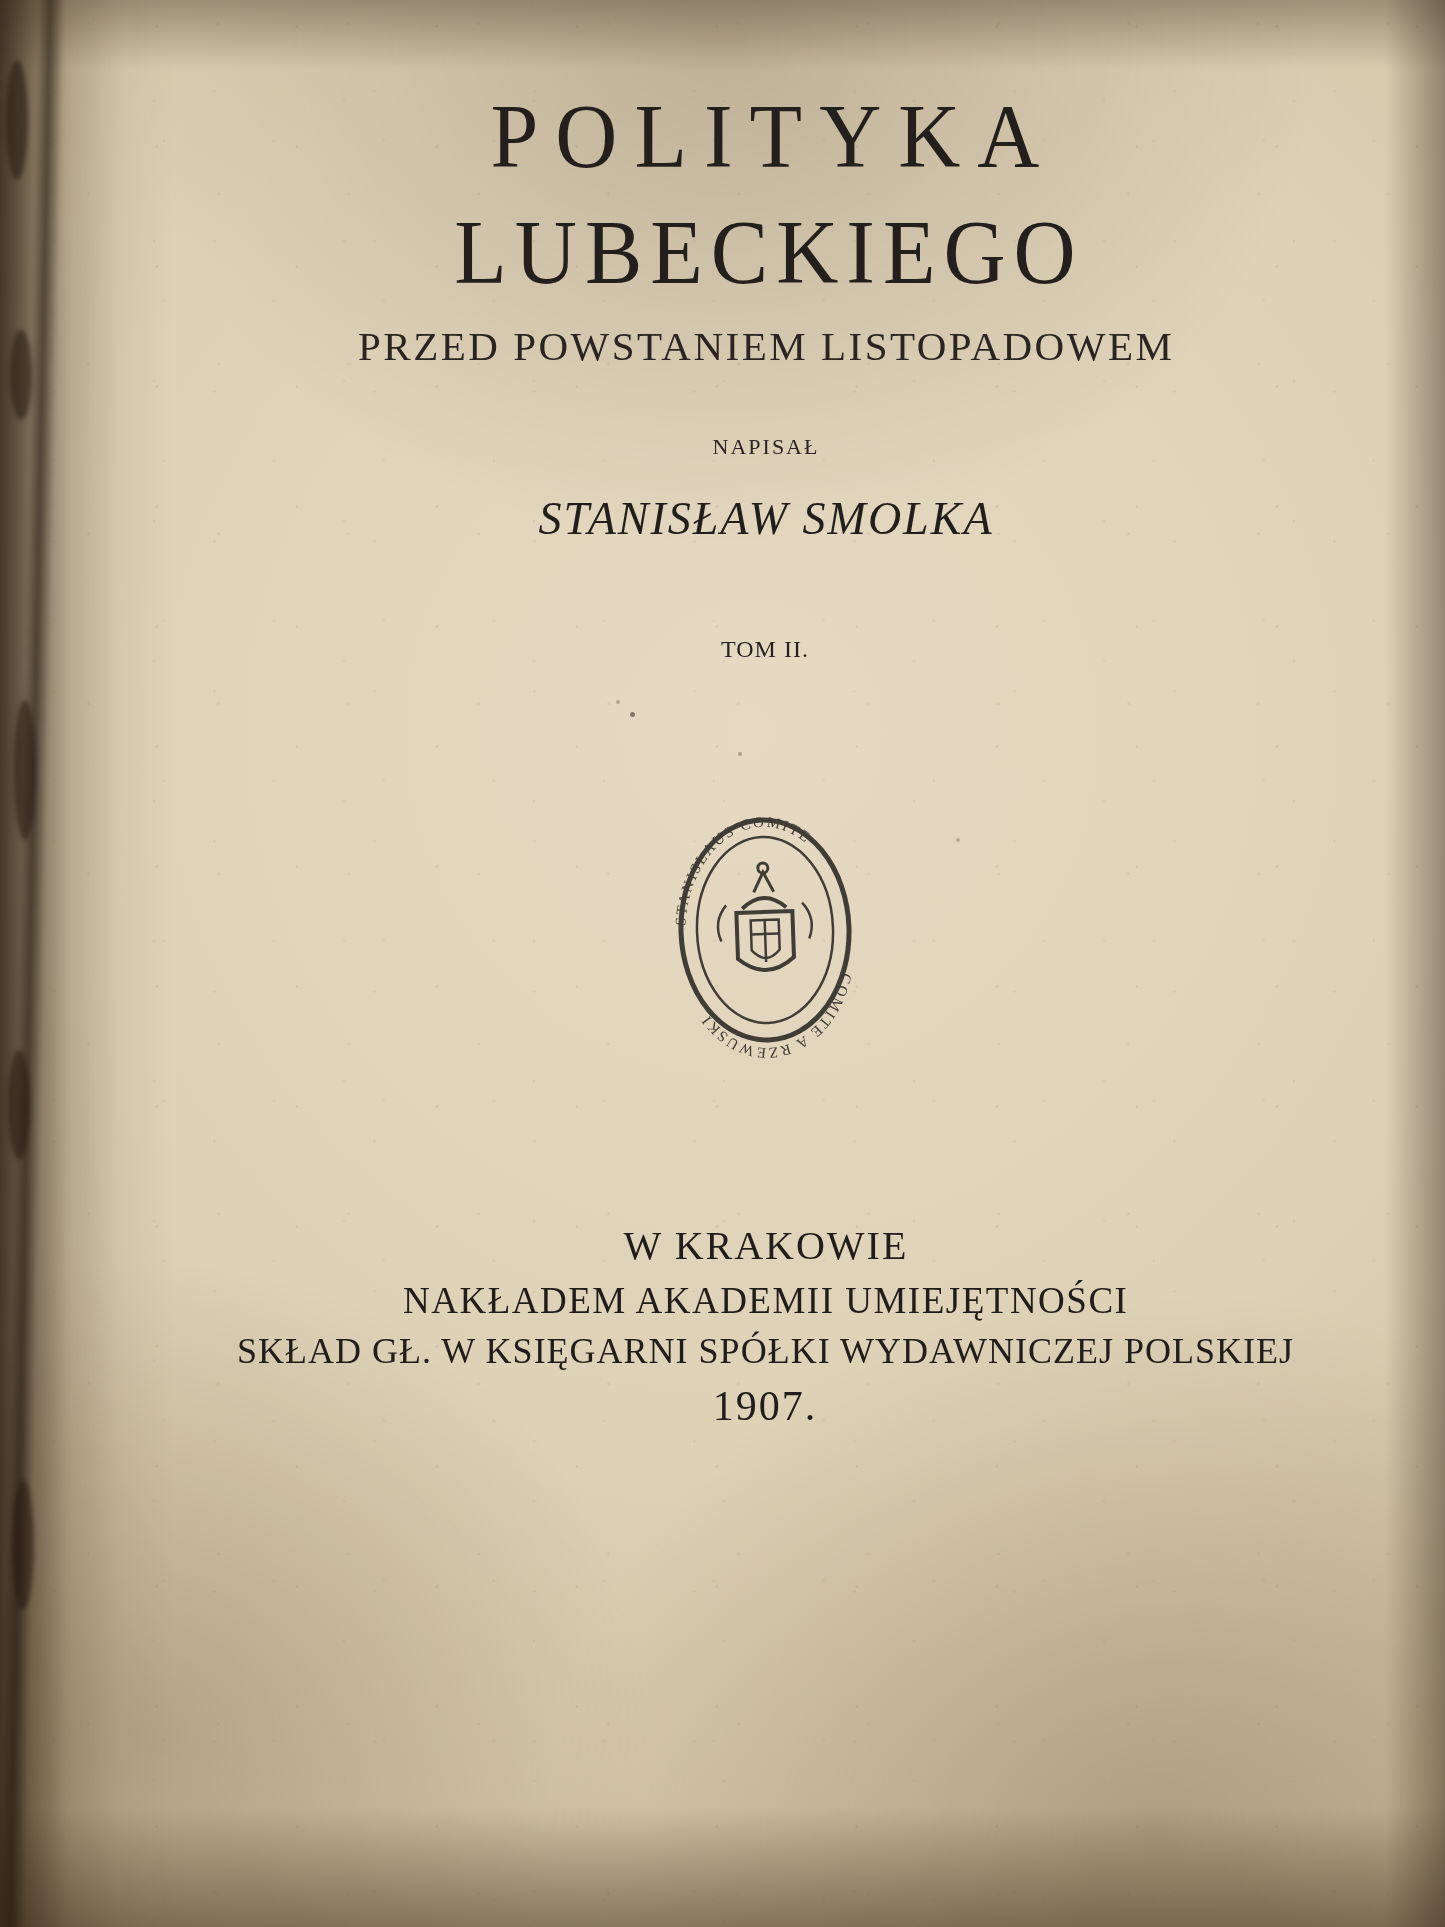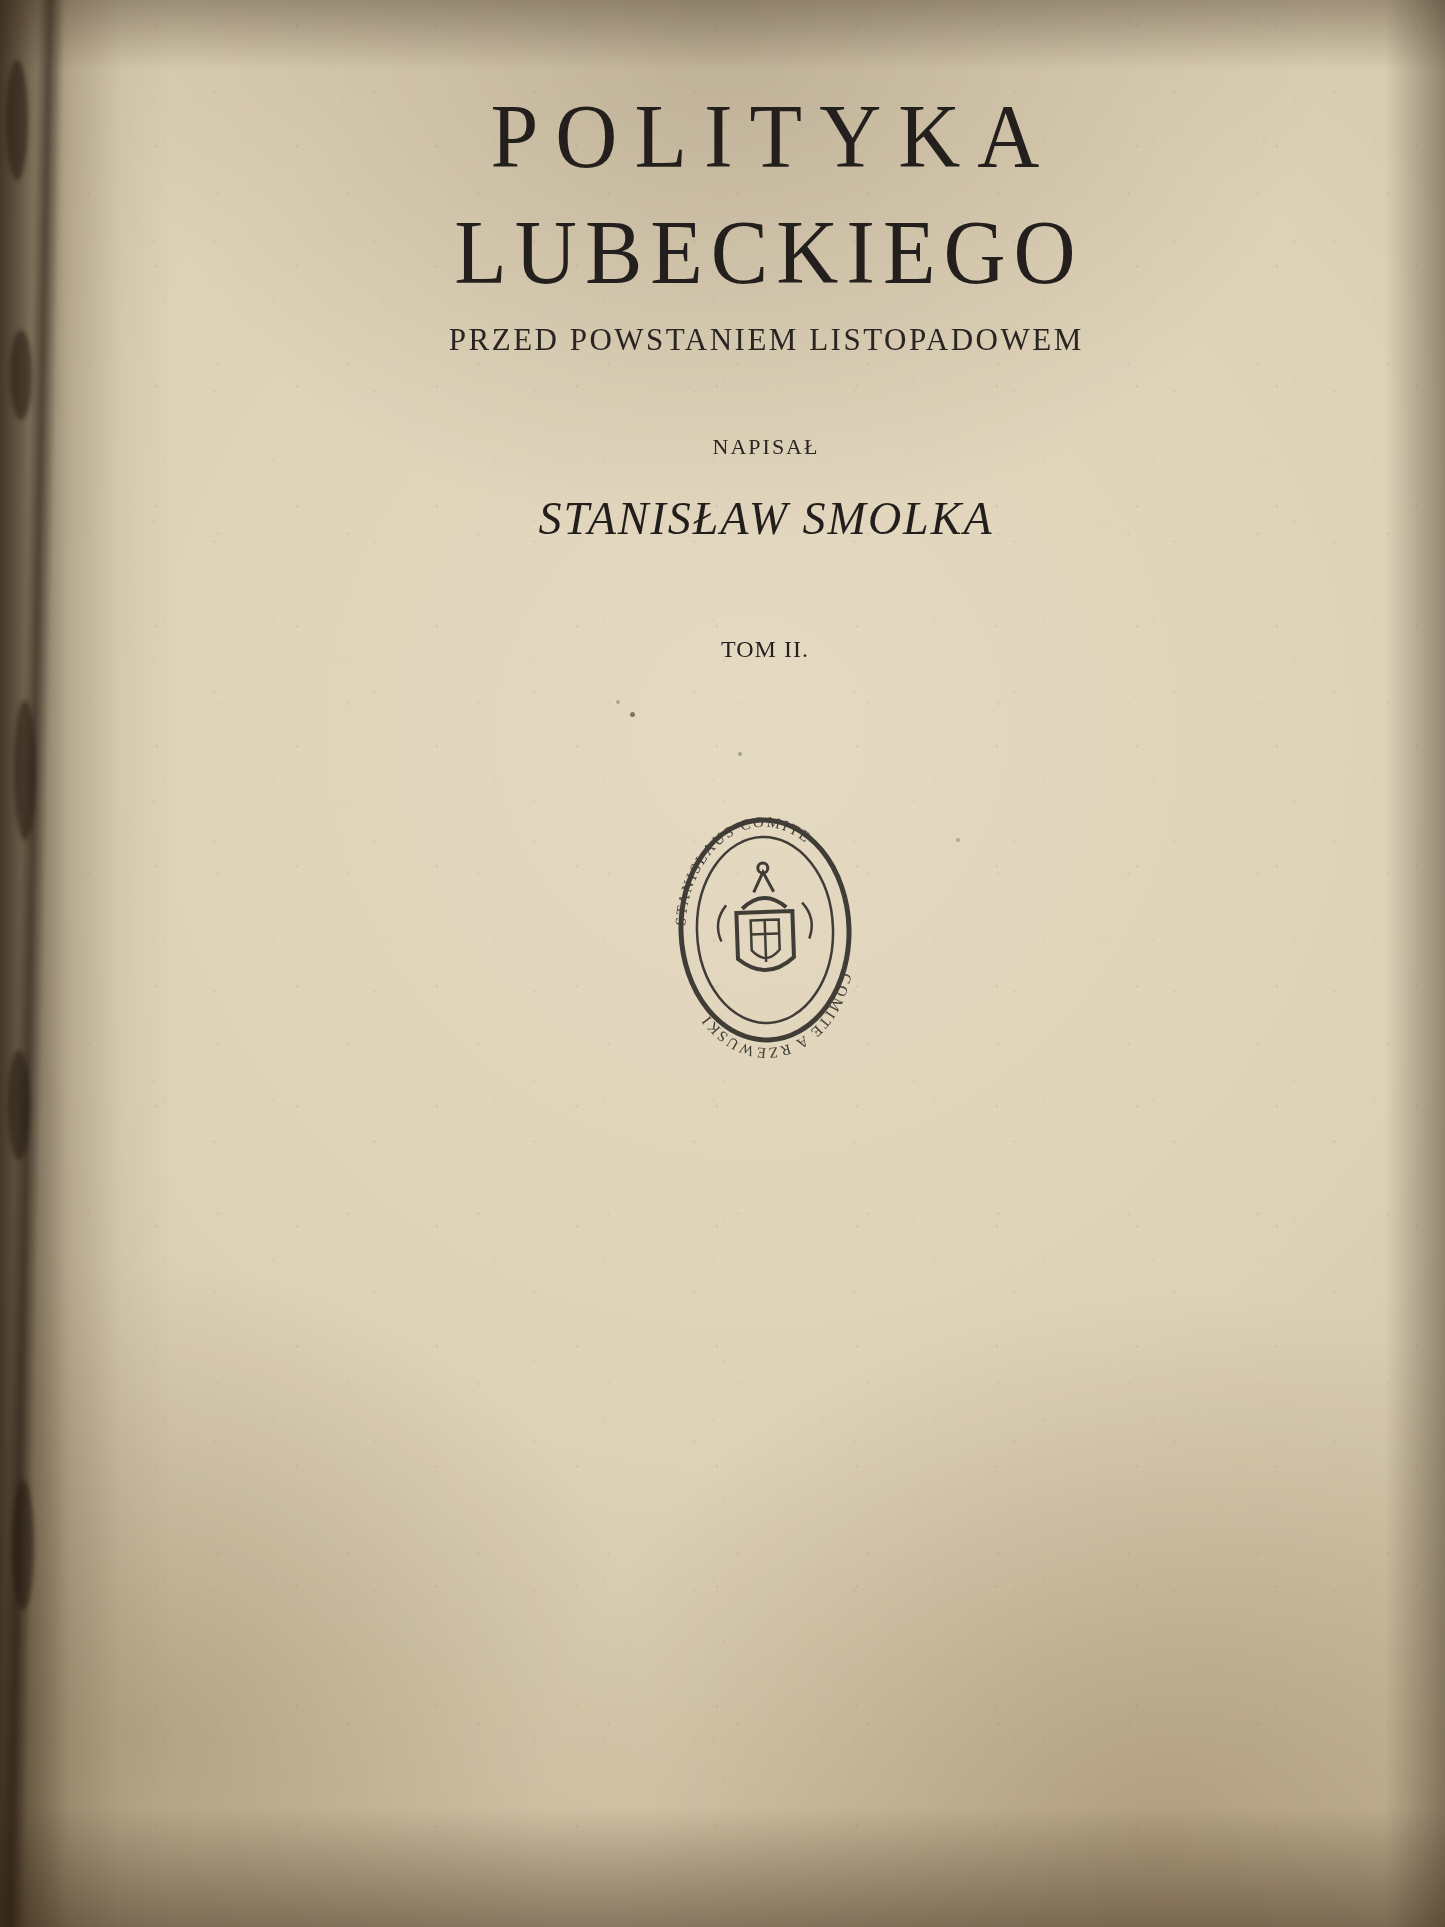--- a/index.html
+++ b/index.html
@@ -129,21 +129,21 @@
     letter-spacing: 8px;
     text-indent: 8px;
     font-weight: 400;
     color: #231f1d;
     transform: scaleY(1.06);
   }
   .subtitle {
     position: absolute;
     top: 322px;
     width: 100%;
-    font-size: 31px;
+    font-size: 41px;
     letter-spacing: 2.5px;
     text-indent: 2.5px;
     color: #2a2522;
   }
   .byline-label {
     position: absolute;
     top: 434px;
     width: 100%;
     font-size: 22px;
     letter-spacing: 2px;
@@ -273,20 +273,26 @@
 
         <path d="M88,108 Q110,88 132,108" fill="none" stroke="#2a2724" stroke-width="4"></path>
         <path d="M100,92 L110,72 L120,92" fill="none" stroke="#2a2724" stroke-width="3"></path>
         <circle cx="110" cy="68" r="5" fill="none" stroke="#2a2724" stroke-width="3"></circle>
 
         <path d="M72,104 Q58,120 66,140" fill="none" stroke="#2a2724" stroke-width="2.5"></path>
         <path d="M148,104 Q162,120 154,140" fill="none" stroke="#2a2724" stroke-width="2.5"></path>
       </svg>
     </div>
 
+    <div class="imprint">
+      <div class="city">W KRAKOWIE</div>
+      <div class="pub">NAKŁADEM AKADEMII UMIEJĘTNOŚCI</div>
+      <div class="dist">SKŁAD GŁ. W KSIĘGARNI SPÓŁKI WYDAWNICZEJ POLSKIEJ</div>
+      <div class="year">1907.</div>
+    </div>
 
   </div>
 
   <div class="mark" style="left:630px;top:712px;width:5px;height:5px;"></div>
   <div class="mark" style="left:738px;top:752px;width:4px;height:4px;opacity:.6;"></div>
   <div class="mark" style="left:616px;top:700px;width:4px;height:4px;opacity:.5;"></div>
   <div class="mark" style="left:956px;top:838px;width:4px;height:4px;opacity:.45;"></div>
 
 </div>
 

